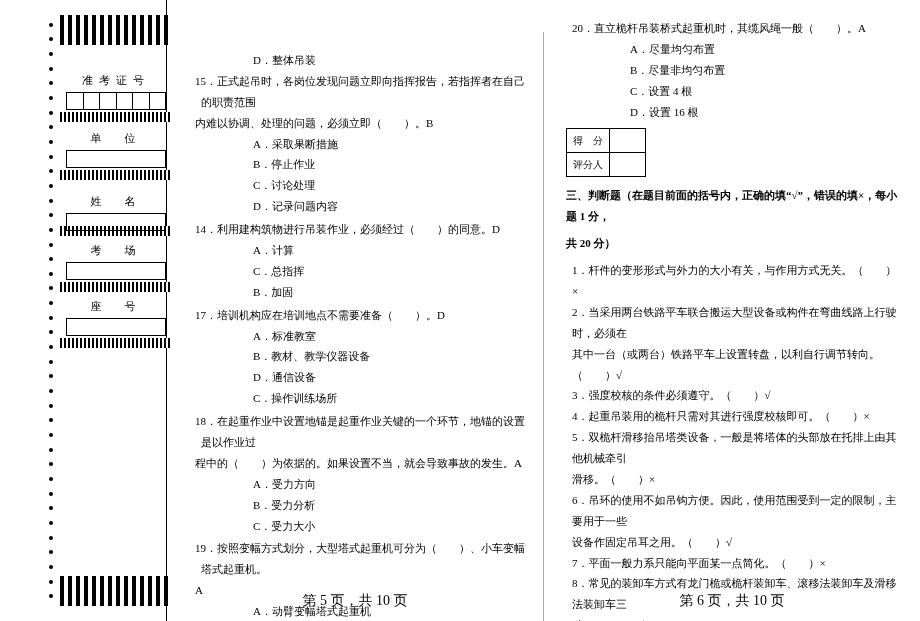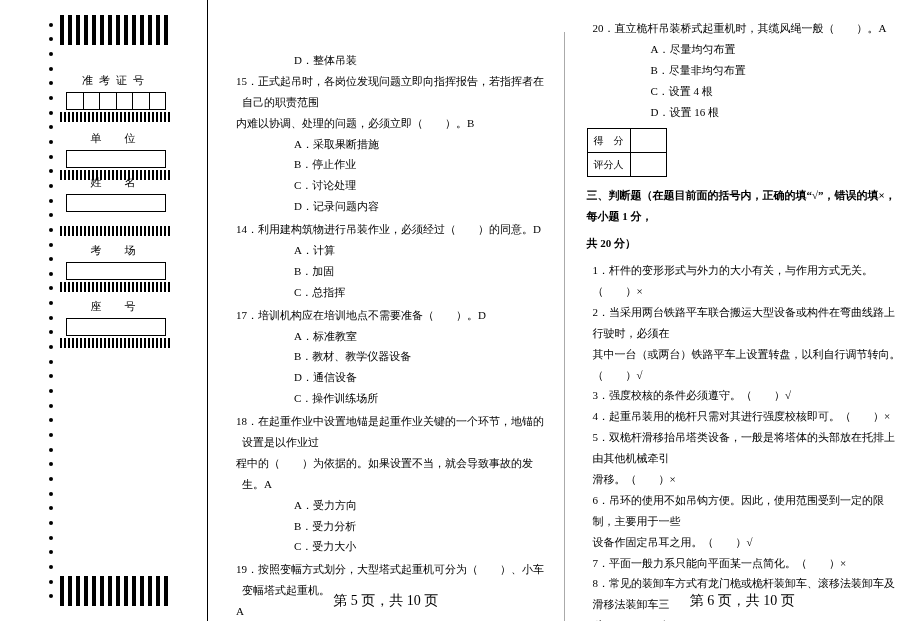--- a/index.html
+++ b/index.html
@@ -6,21 +6,21 @@
     body {
       font-family: "SimSun", "宋体", serif;
       font-size: 11px;
       background: #fff;
       width: 920px;
       height: 621px;
       display: flex;
       color: #000;
     }
     .binding-strip {
-      width: 208px;
+      width: 167px;
       height: 621px;
       position: relative;
       border-right: 1px solid #000;
       flex-shrink: 0;
     }
     .pattern-top, .pattern-bottom {
       position: absolute;
       left: 60px;
       width: 110px;
       height: 30px;
@@ -167,21 +167,21 @@
         <div class="cell"></div>
         <div class="cell"></div>
     </div>
   </div>
 
   <div class="info-row" style="top:128px">
     <div class="info-label">单　位</div>
     <div class="info-line"></div>
   </div>
 
-  <div class="info-row" style="top:172px">
+  <div class="info-row" style="top:191px">
     <div class="info-label">姓　名</div>
     <div class="info-line"></div>
   </div>
 
   <div class="info-row" style="top:240px">
     <div class="info-label">考　场</div>
     <div class="info-line"></div>
   </div>
 
   <div class="info-row" style="top:296px">
@@ -198,22 +198,22 @@
     <div class="q-line">内难以协调、处理的问题，必须立即（　　）。B</div>
     <div class="opt">A．采取果断措施</div>
     <div class="opt">B．停止作业</div>
     <div class="opt">C．讨论处理</div>
     <div class="opt">D．记录问题内容</div>
   </div>
 
   <div class="q">
     <div class="q-line">14．利用建构筑物进行吊装作业，必须经过（　　）的同意。D</div>
     <div class="opt">A．计算</div>
+    <div class="opt">C．总指挥</div>
     <div class="opt">B．加固</div>
-    <div class="opt">C．总指挥</div>
   </div>
 
   <div class="q">
     <div class="q-line">17．培训机构应在培训地点不需要准备（　　）。D</div>
     <div class="opt">A．标准教室</div>
     <div class="opt">B．教材、教学仪器设备</div>
     <div class="opt">D．通信设备</div>
     <div class="opt">C．操作训练场所</div>
   </div>
 

